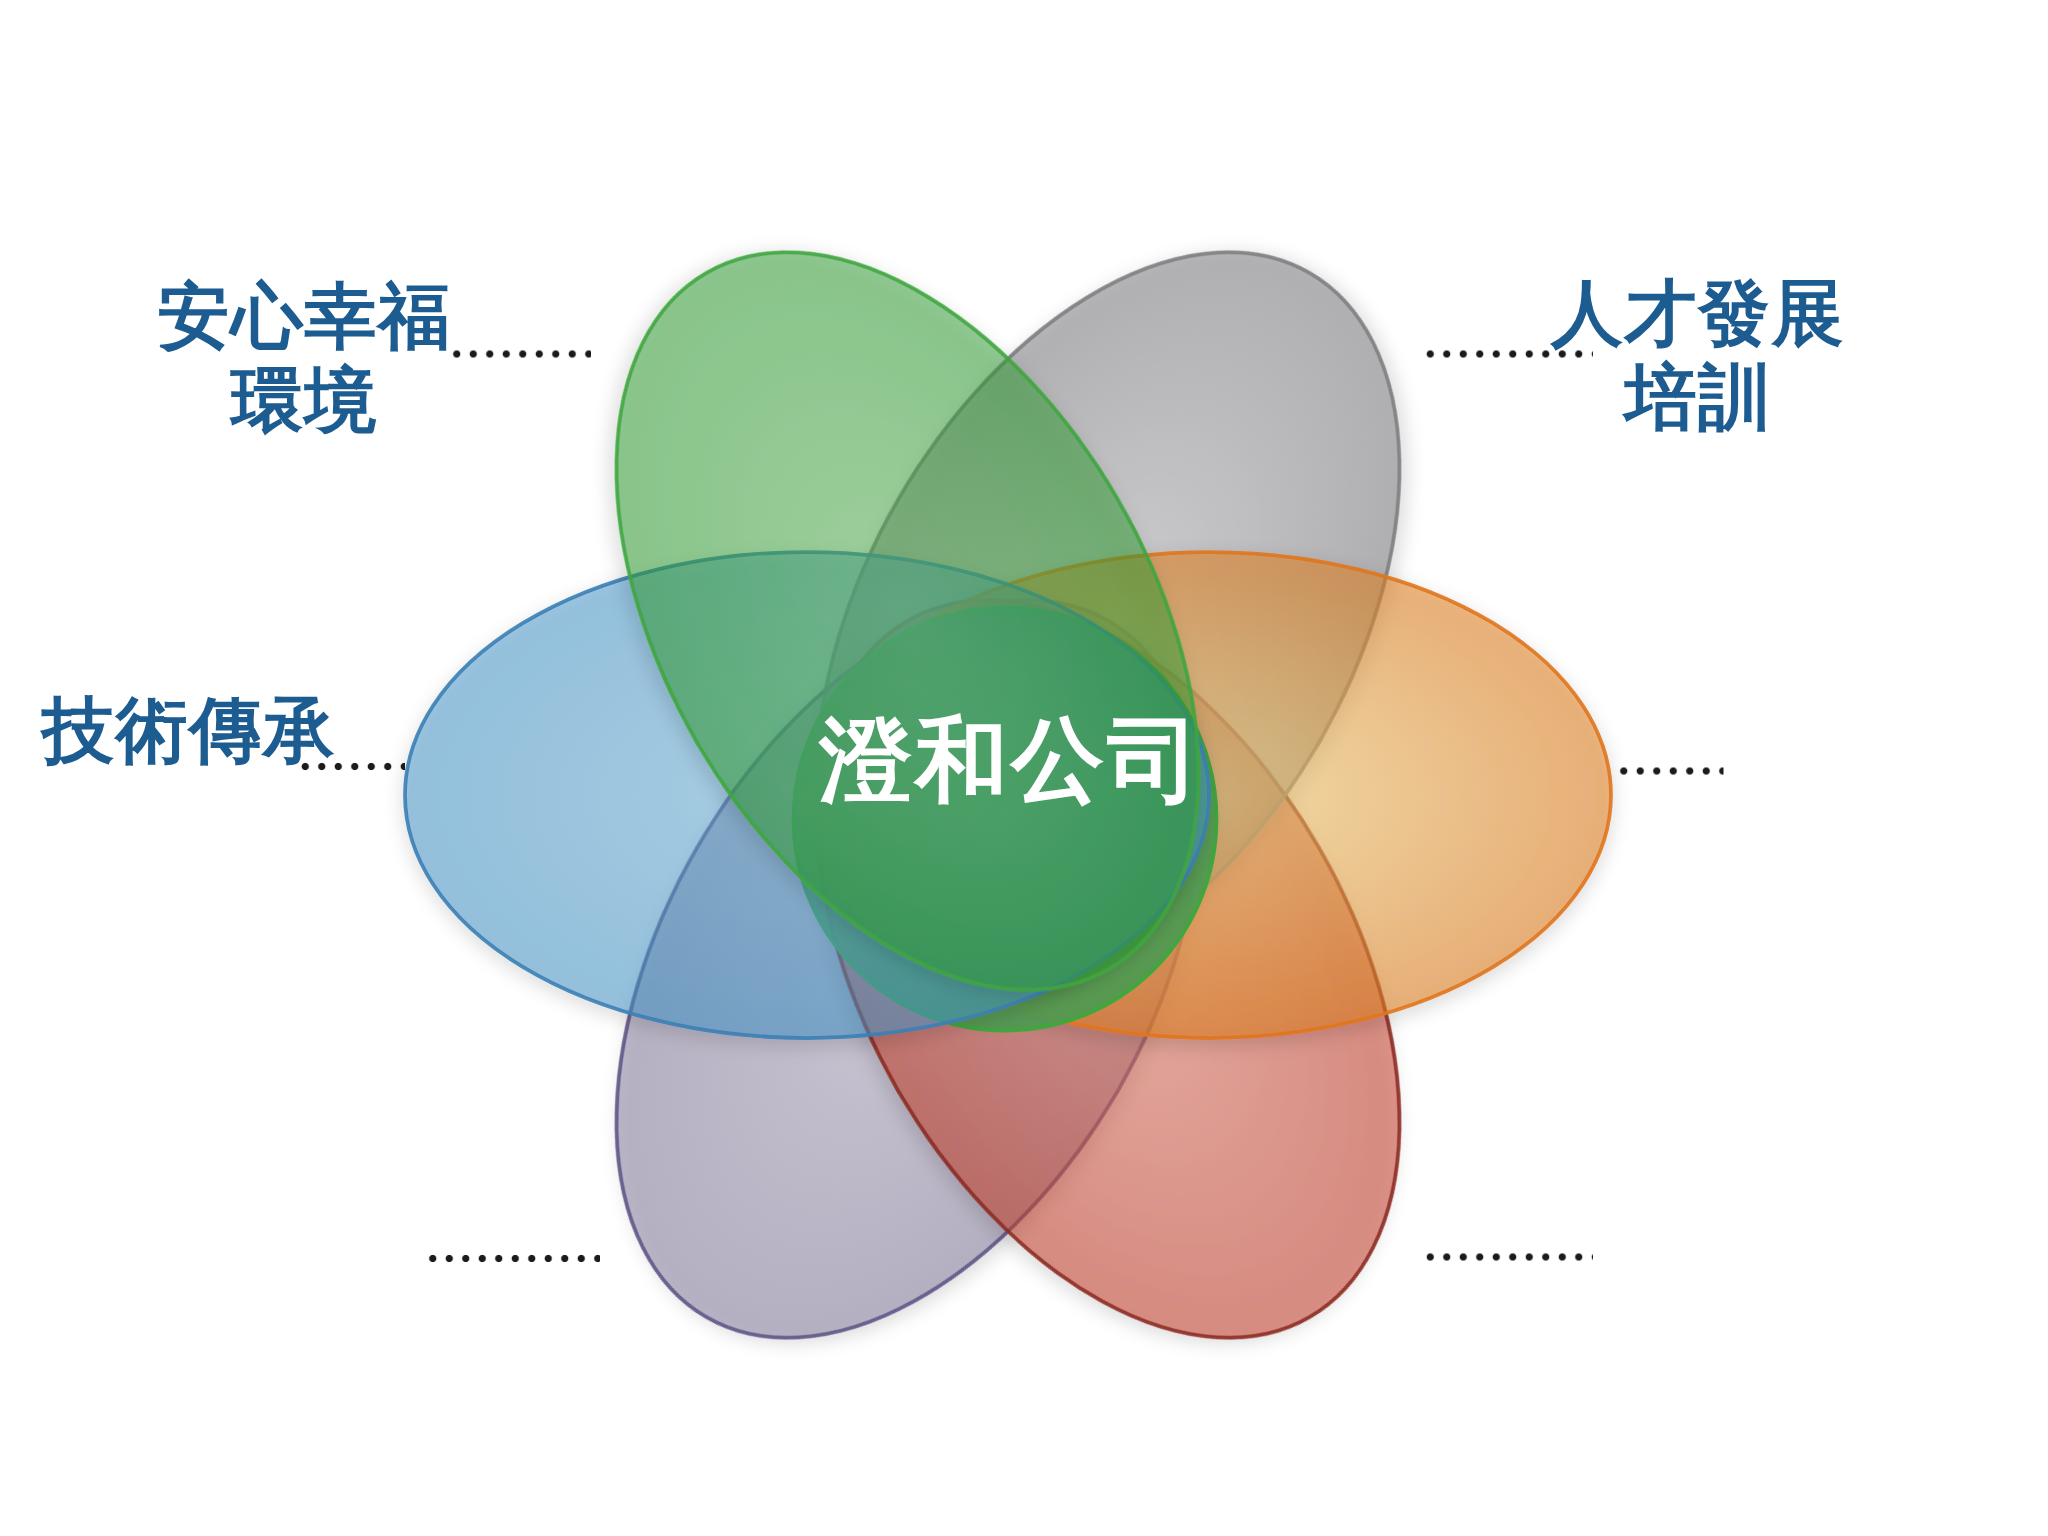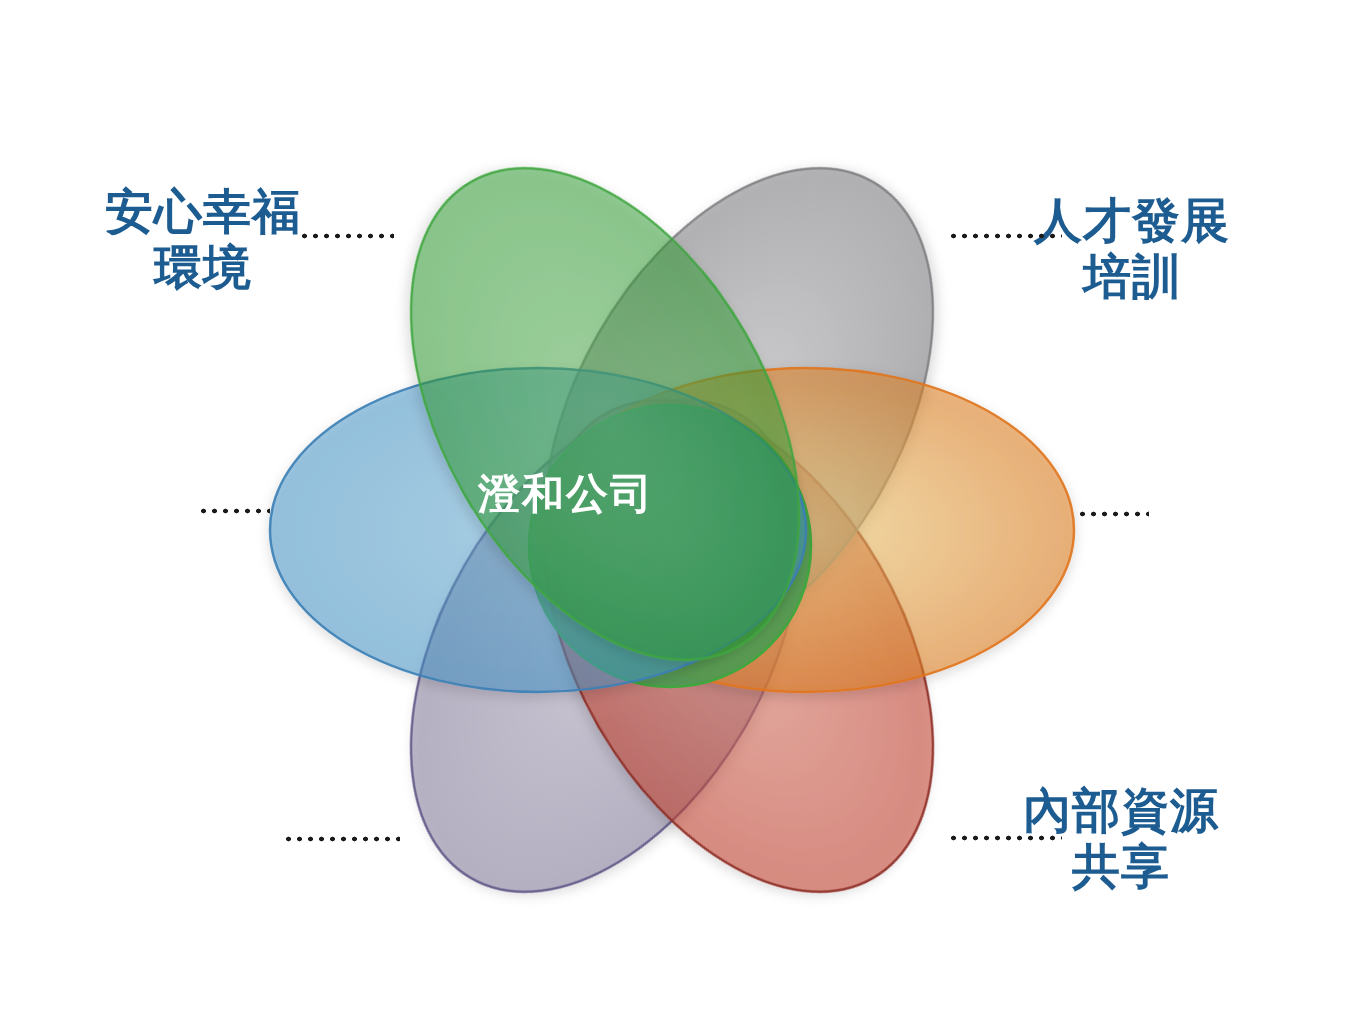--- a/index.html
+++ b/index.html
@@ -17,21 +17,21 @@
     position: absolute;
     color: #1D5C90;
     font-size: 48px;
     line-height: 56px;
     font-weight: 700;
     text-align: center;
     letter-spacing: 1px;
     white-space: nowrap;
   }
   .lbl-top-left     { left: 57px;   top: 184px; width: 292px; }
-  .lbl-top-right    { left: 986px;  top: 182px; width: 292px; margin-top: 11px; }
+  .lbl-top-right    { left: 986px;  top: 182px; width: 292px; }
   .lbl-left         { left: 10px;   top: 460px; width: 232px; }
   .lbl-right        { left: 1064px; top: 455px; width: 292px; }
   .lbl-bottom-left  { left: 61px;   top: 785px; width: 292px; }
   .lbl-bottom-right { left: 975px;  top: 783px; width: 292px; }
 
   .dots {
     position: absolute;
     height: 6px;
     background-image: radial-gradient(circle, #1b1b1b 2.1px, rgba(0,0,0,0) 2.7px);
     background-size: 11px 6px;
@@ -41,25 +41,25 @@
   .dots-top-left     { left: 299px;  top: 233px; width: 95px; }
   .dots-top-right    { left: 948px;  top: 233px; width: 114px; }
   .dots-left         { left: 198px;  top: 508px; width: 72px; }
   .dots-right        { left: 1077px; top: 511px; width: 72px; }
   .dots-bottom-left  { left: 283px;  top: 836px; width: 117px; }
   .dots-bottom-right { left: 948px;  top: 835px; width: 114px; }
 
   .center-text {
     position: absolute;
     left: 478px;
-    top: 453px;
+    top: 467px;
     width: 392px;
-    text-align: left;
+    text-align: center;
     color: #ffffff;
-    font-size: 42px;
+    font-size: 62px;
     line-height: 82px;
     font-weight: 700;
     letter-spacing: 2px;
     white-space: nowrap;
   }
 </style>
 </head>
 <body>
 
 <div class="stage">
@@ -115,25 +115,24 @@
   </div>
 
   <div class="label lbl-top-left">
     <div>安心幸福</div>
     <div>環境</div>
   </div>
   <div class="label lbl-top-right">
     <div>人才發展</div>
     <div>培訓</div>
   </div>
+  <div class="label lbl-left">
+    <div>技術傳承</div>
+  </div>
   <div class="label lbl-right">
-  </div>
-  <div class="label lbl-bottom-right">
-    <div>內部資源</div>
-    <div>共享</div>
   </div>
 
   <div class="dots dots-top-left"></div>
   <div class="dots dots-top-right"></div>
   <div class="dots dots-left"></div>
   <div class="dots dots-right"></div>
   <div class="dots dots-bottom-left"></div>
   <div class="dots dots-bottom-right"></div>
 
 </div>

